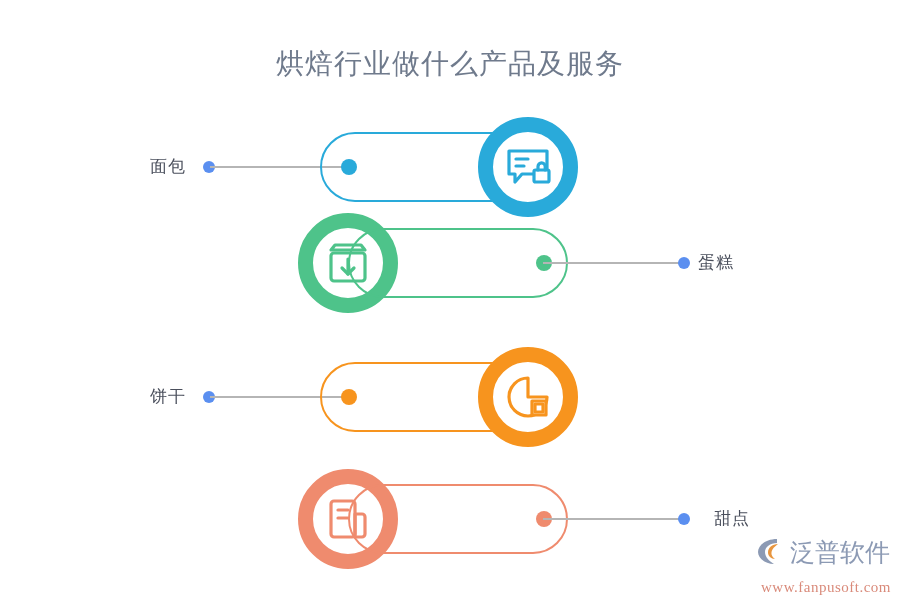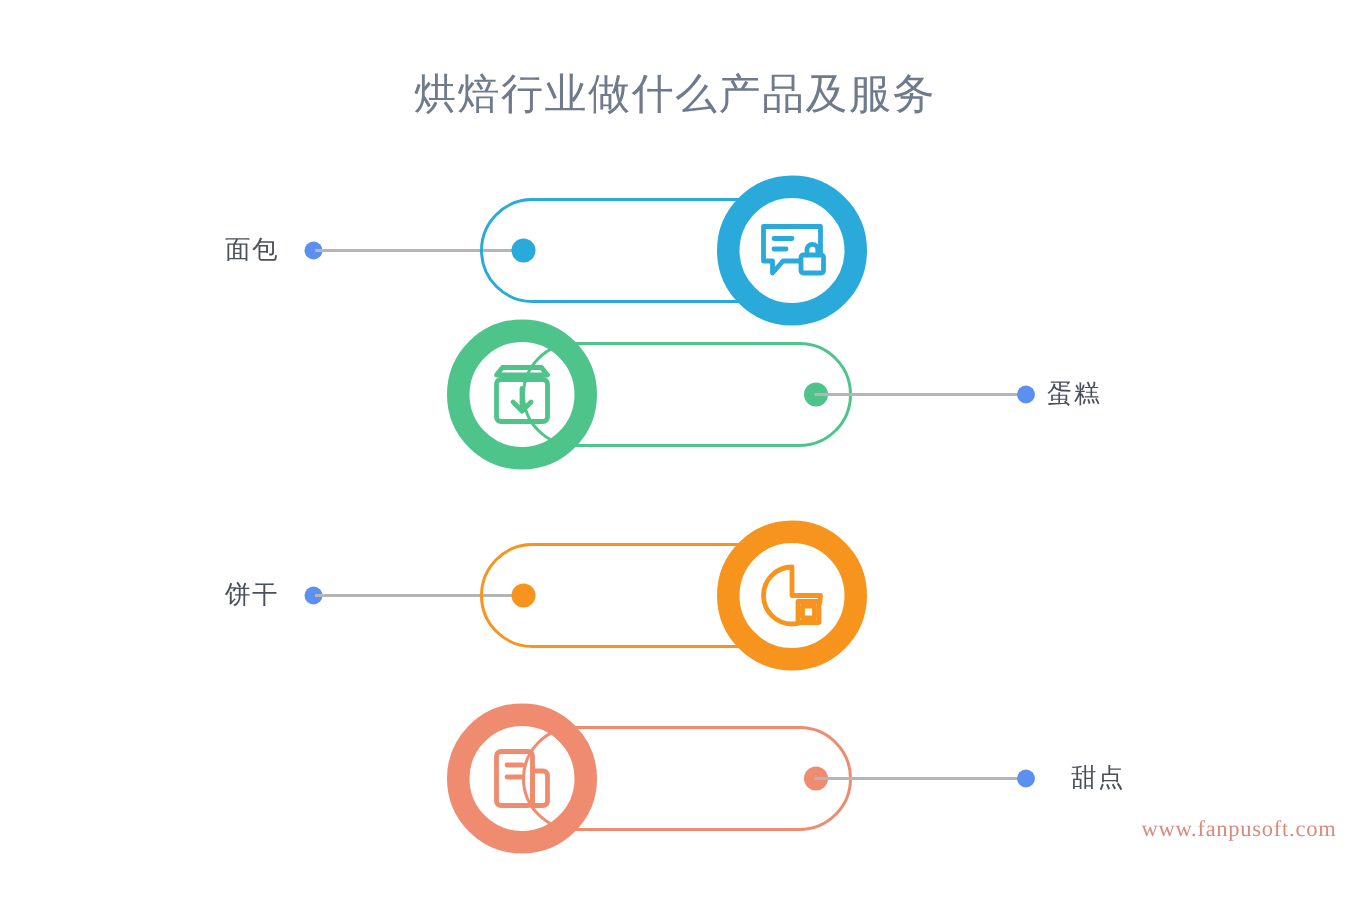--- a/index.html
+++ b/index.html
@@ -250,16 +250,25 @@
       </span>
     </div>
     <div class="pill"></div>
     <div class="node-dot"></div>
     <div class="connector"></div>
     <div class="end-dot"></div>
     <div class="row-label">甜点</div>
   </div>
 
   <div class="watermark">
+    <div class="wm-row">
+      <span class="wm-mark">
+        <svg width="30" height="30" viewBox="0 0 30 30" fill="none">
+          <path d="M21 3 C9 3 2 10 2 16 C2 22 9 28 18 28 C13 25 9 21 9 16 C9 11 14 7 21 7 Z" fill="#8c9ab4"></path>
+          <path d="M22 8 C16 8 12 12 12 16.5 C12 20 15 23 19 23 C15.5 20.5 14.5 17 16.5 13.5 C18 11 20 9.5 22 8 Z" fill="#e8963f"></path>
+        </svg>
+      </span>
+      <span class="wm-name">泛普软件</span>
+    </div>
     <div class="wm-url">www.fanpusoft.com</div>
   </div>
 
 </div>
 
 </body></html>

